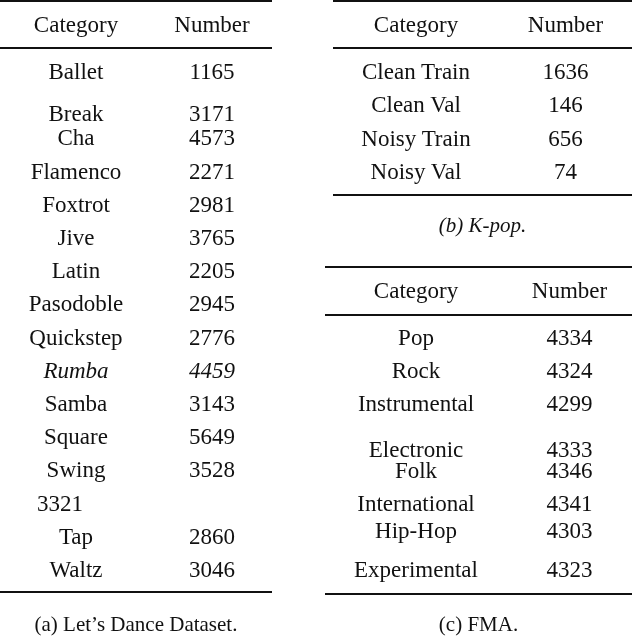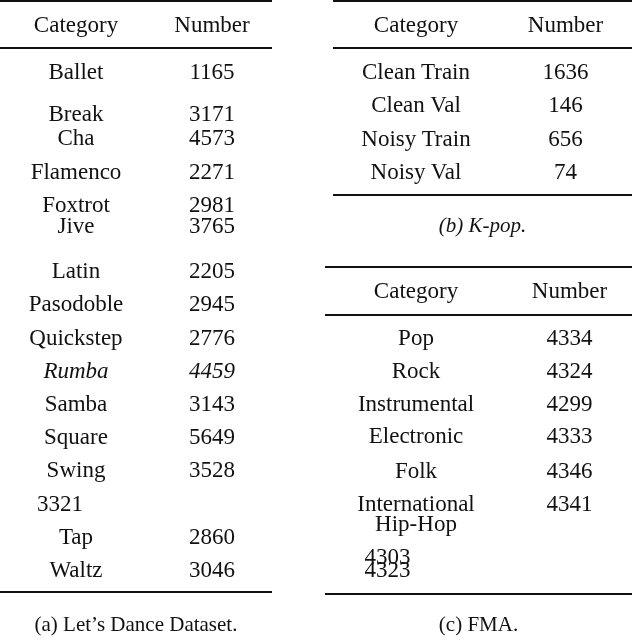--- a/index.html
+++ b/index.html
@@ -54,21 +54,21 @@
         <div class="cell c2">4573</div>
       </div>
       <div class="row" style="top: 154.6px;">
         <div class="cell c1">Flamenco</div>
         <div class="cell c2">2271</div>
       </div>
       <div class="row" style="top: 187.8px;">
         <div class="cell c1">Foxtrot</div>
         <div class="cell c2">2981</div>
       </div>
-      <div class="row" style="top: 209px;">
+      <div class="row" style="top: 221px;">
         <div class="cell c1">Jive</div>
         <div class="cell c2">3765</div>
       </div>
       <div class="row" style="top: 254.2px;">
         <div class="cell c1">Latin</div>
         <div class="cell c2">2205</div>
       </div>
       <div class="row" style="top: 287.4px;">
         <div class="cell c1">Pasodoble</div>
         <div class="cell c2">2945</div>
@@ -151,35 +151,36 @@
         <div class="cell c2">4334</div>
       </div>
       <div class="row" style="top: 88.2px;">
         <div class="cell c1">Rock</div>
         <div class="cell c2">4324</div>
       </div>
       <div class="row" style="top: 121.4px;">
         <div class="cell c1">Instrumental</div>
         <div class="cell c2">4299</div>
       </div>
-      <div class="row" style="top: 153px; justify-content: center;">
+      <div class="row" style="top: 167px; justify-content: center;">
         <div class="cell c1">Electronic</div>
         <div class="cell c2">4333</div>
       </div>
       <div class="row" style="top: 187.8px;">
         <div class="cell c1">Folk</div>
         <div class="cell c2">4346</div>
       </div>
       <div class="row" style="top: 221px;">
         <div class="cell c1">International</div>
         <div class="cell c2">4341</div>
       </div>
-      <div class="row" style="top: 241px; flex-direction: column;">
+      <div class="row" style="top: 248px;">
         <div class="cell c1">Hip-Hop</div>
         <div class="cell c2">4303</div>
       </div>
       <div class="row" style="top: 287.4px;">
+        <div class="cell c1">Experimental</div>
         <div class="cell c2">4323</div>
       </div>
     </div>
   <div class="rule thick" style="top:327px;"></div>
 </div>
 <div class="caption" style="left:325px; width:307px; top:612px;">(c) FMA.</div>
 
 </body></html>

